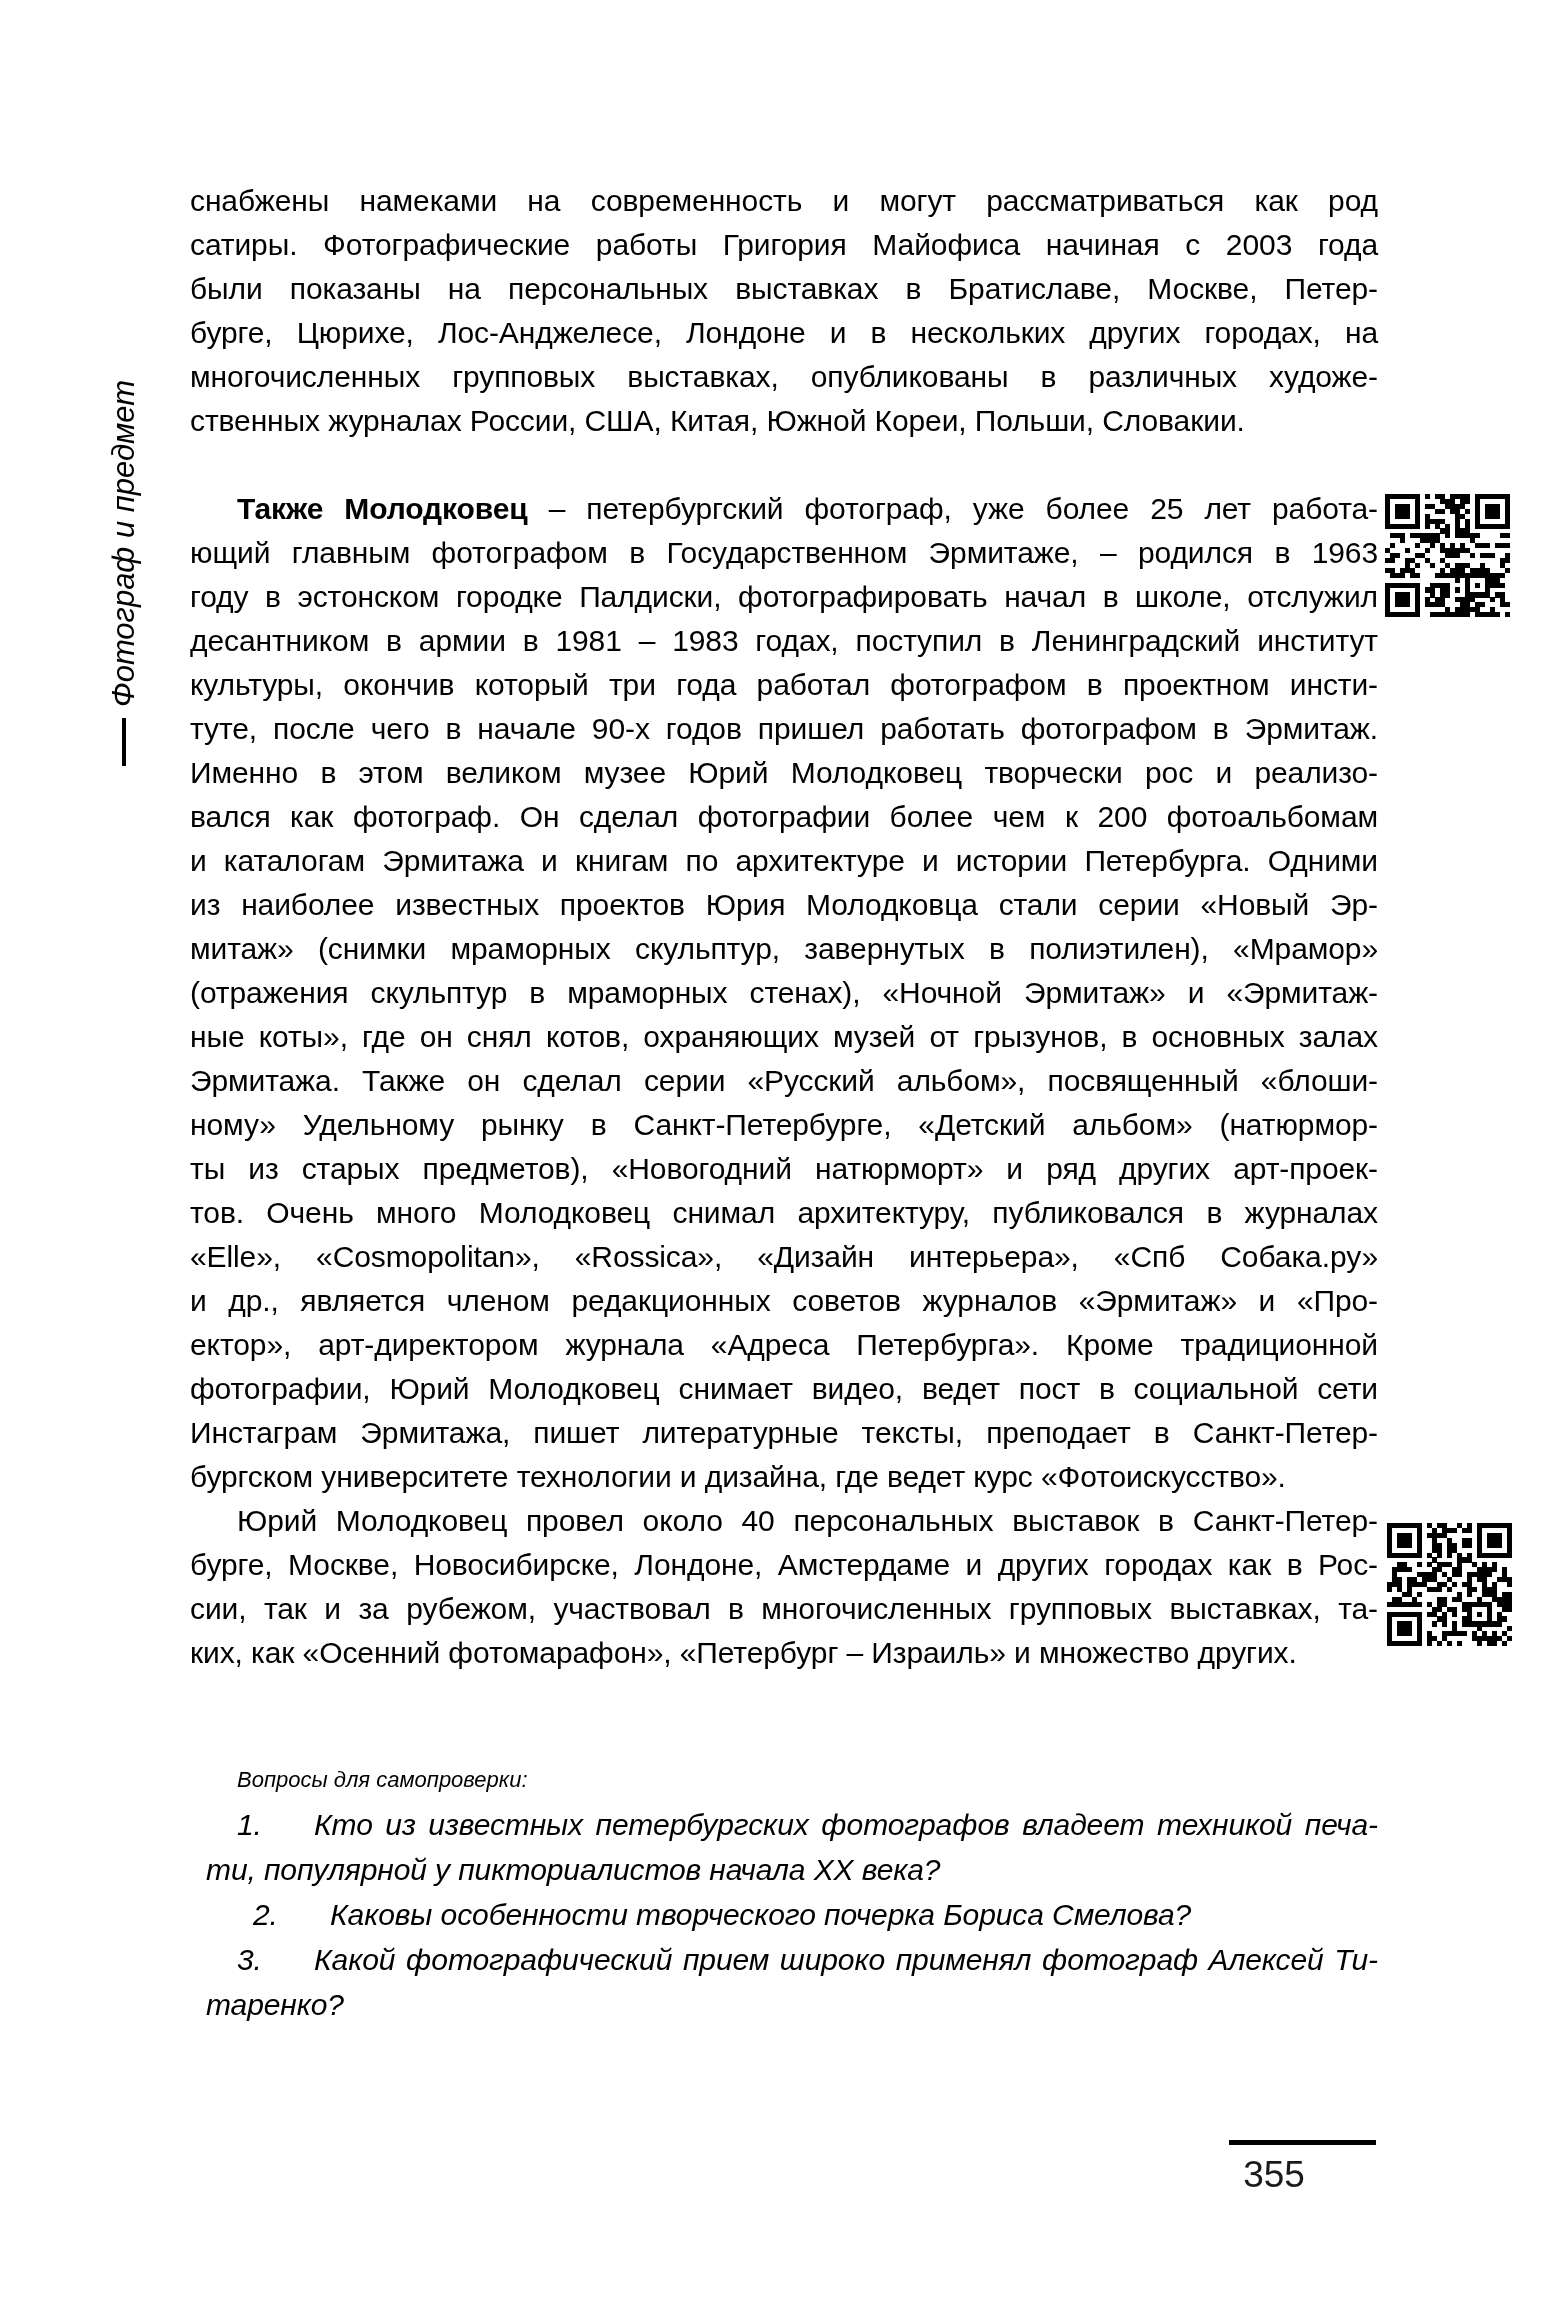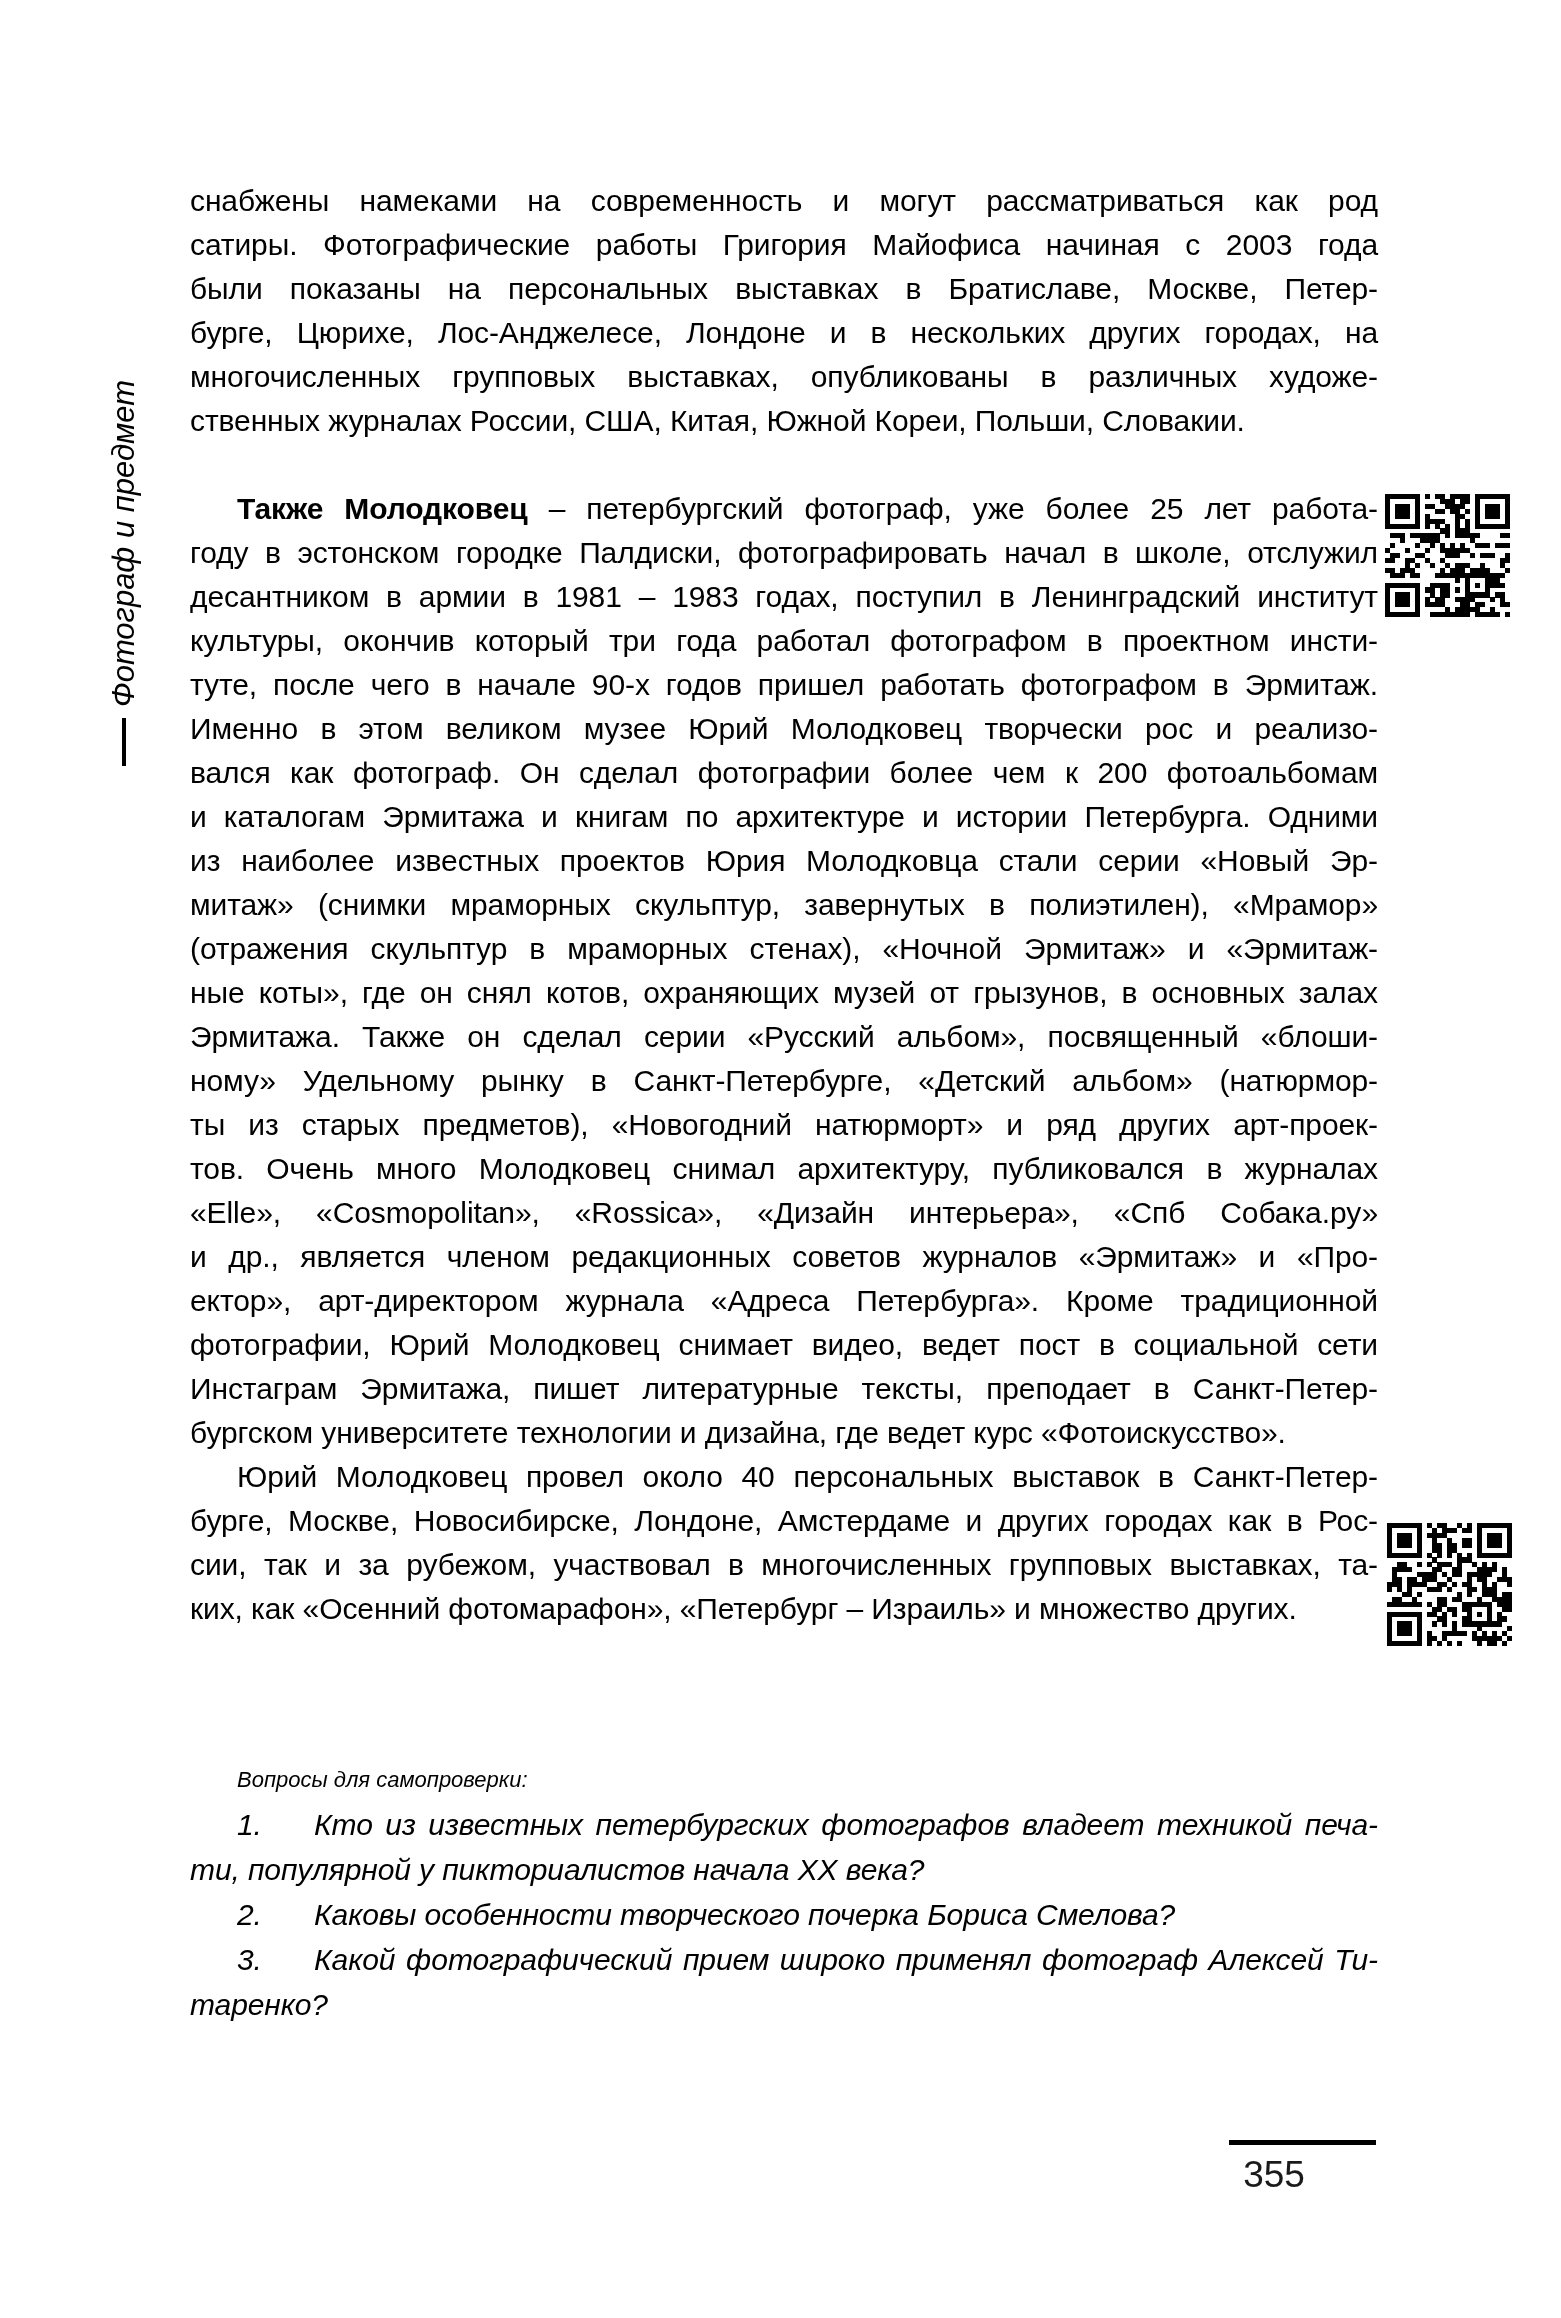--- a/index.html
+++ b/index.html
@@ -46,21 +46,21 @@
     line-height: 45px;
     text-indent: 47px;
   }
   .qline {
     font-size: 30px;
     line-height: 45px;
     letter-spacing: -0.1px;
     text-align: justify;
     text-align-last: justify;
   }
-  .qline.last { text-align-last: left; }
+  .qline.last { text-align-last: left; margin-left: 16px; }
   .qline.qfirst { text-indent: 47px; }
   .qnum { display: inline-block; width: 77px; text-indent: 0; }
 
   
   .sidebar {
     position: absolute;
     left: 104px;
     top: 766px;
     width: 281px;
     height: 40px;
@@ -128,20 +128,21 @@
         <div class="para">
           <div class="line">снабжены намеками на современность и могут рассматриваться как род</div>
           <div class="line">сатиры. Фотографические работы Григория Майофиса начиная с 2003 года</div>
           <div class="line">были показаны на персональных выставках в Братиславе, Москве, Петер-</div>
           <div class="line">бурге, Цюрихе, Лос-Анджелесе, Лондоне и в нескольких других городах, на</div>
           <div class="line">многочисленных групповых выставках, опубликованы в различных художе-</div>
           <div class="line last">ственных журналах России, США, Китая, Южной Кореи, Польши, Словакии.</div>
         </div>
         <div class="para gap-before">
           <div class="line indent"><b>Также Молодковец</b> – петербургский фотограф, уже более 25 лет работа-</div>
+          <div class="line">ющий главным фотографом в Государственном Эрмитаже, – родился в 1963</div>
           <div class="line">году в эстонском городке Палдиски, фотографировать начал в школе, отслужил</div>
           <div class="line">десантником в армии в 1981 – 1983 годах, поступил в Ленинградский институт</div>
           <div class="line">культуры, окончив который три года работал фотографом в проектном инсти-</div>
           <div class="line">туте, после чего в начале 90-х годов пришел работать фотографом в Эрмитаж.</div>
           <div class="line">Именно в этом великом музее Юрий Молодковец творчески рос и реализо-</div>
           <div class="line">вался как фотограф. Он сделал фотографии более чем к 200 фотоальбомам</div>
           <div class="line">и каталогам Эрмитажа и книгам по архитектуре и истории Петербурга. Одними</div>
           <div class="line">из наиболее известных проектов Юрия Молодковца стали серии «Новый Эр-</div>
           <div class="line">митаж» (снимки мраморных скульптур, завернутых в полиэтилен), «Мрамор»</div>
           <div class="line">(отражения скульптур в мраморных стенах), «Ночной Эрмитаж» и «Эрмитаж-</div>

